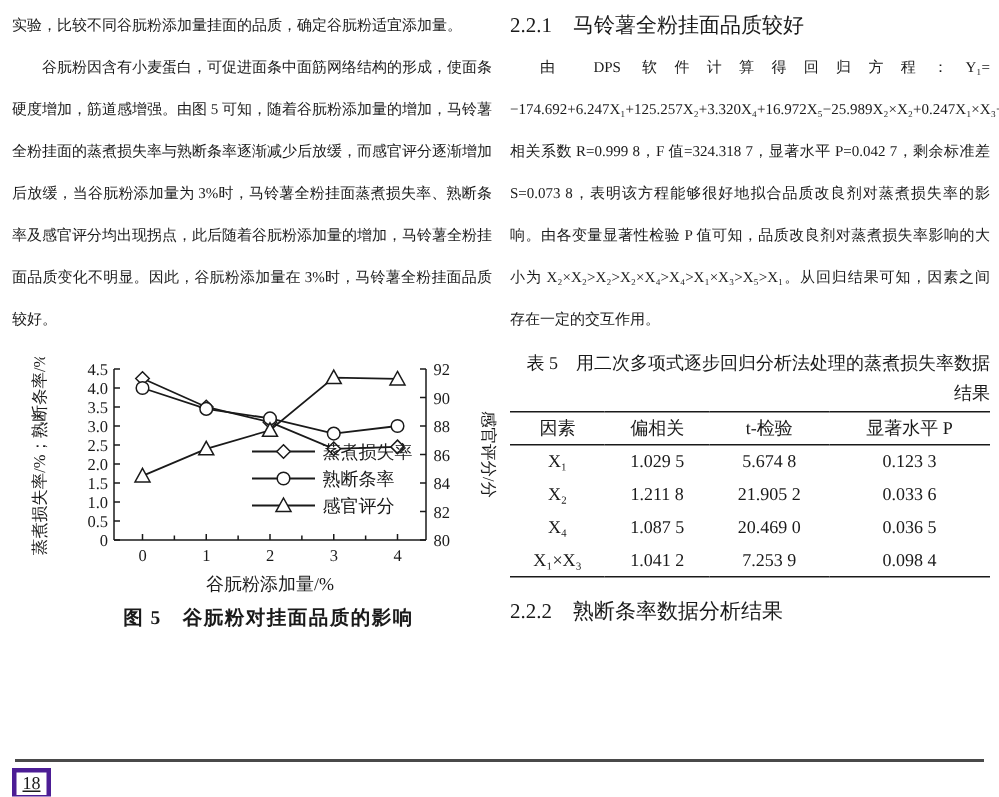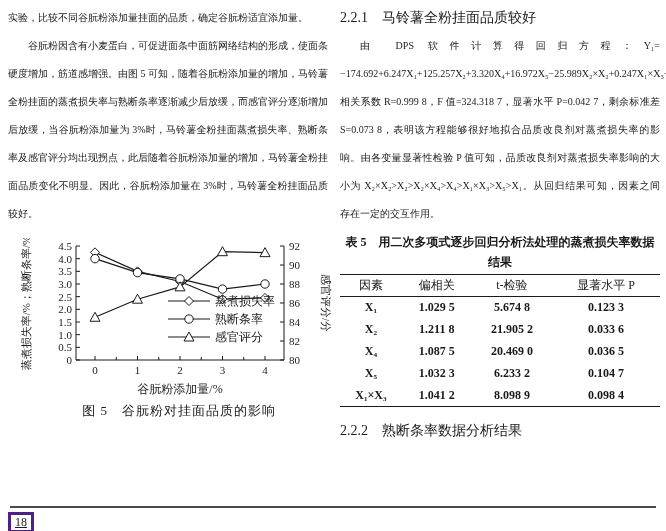--- a/index.html
+++ b/index.html
@@ -9,30 +9,30 @@
   .col { position:absolute; top:4px; }
   .col-left  { left:8px;   width:320px; }
   .col-right { left:340px; width:320px; }
 
   .para { font-size:10px; line-height:28px; text-align:justify; }
   .indent { text-indent:2em; }
 
   .section-heading { font-size:14px; line-height:28px; }
 
   .figure-block { margin-top:10px; margin-left:10px; width:322px; }
-  .figure-caption { font-size:13px; font-weight:normal; text-align:center; margin-top:2px; letter-spacing:1px; }
+  .figure-caption { font-size:13px; font-weight:bold; text-align:center; margin-top:2px; letter-spacing:1px; }
 
   svg text { font-family:"Liberation Serif","DejaVu Serif",serif; fill:#1a1a1a; }
 
   .table-block { margin-top:4px; }
-  .table-title { font-size:12px; font-weight:bold; text-align:center; line-height:20px; margin-bottom:2px; }
+  .table-title { font-size:12px; font-weight:normal; text-align:right; line-height:20px; margin-bottom:2px; }
   table { width:100%; border-collapse:collapse; font-size:12px;
           border-top:1.6px solid #1a1a1a; border-bottom:1.6px solid #1a1a1a; }
   thead tr { border-bottom:1px solid #1a1a1a; }
-  th, td { text-align:center; font-weight:bold; height:22px; padding:0 2px; }
+  th, td { text-align:center; font-weight:normal; height:22px; padding:0 2px; }
   th { font-weight:normal; }
 
   .sec2-heading { margin-top:10px; }
 
   .footer-rule { position:absolute; left:10px; right:10px; top:506px; border-top:2.5px solid #4a4a4a; }
   .page-number-box { position:absolute; left:8px; top:512px; border:3px solid #4c1d95;
                      padding:0 4px; font-size:12px; line-height:15px; text-decoration:underline; }
 </style>
 </head>
 <body>
@@ -157,29 +157,23 @@
             <td>21.905 2</td>
             <td>0.033 6</td>
           </tr>
           <tr>
             <td>X₄</td>
             <td>1.087 5</td>
             <td>20.469 0</td>
             <td>0.036 5</td>
           </tr>
           <tr>
-            <td>X₅</td>
-            <td>1.032 3</td>
-            <td>6.233 2</td>
-            <td>0.104 7</td>
-          </tr>
-          <tr>
             <td>X₁×X₃</td>
             <td>1.041 2</td>
-            <td>8.098 9</td>
+            <td>7.253 9</td>
             <td>0.098 4</td>
           </tr>
         </tbody>
     </table>
   </div>
 
   <div class="section-heading sec2-heading">2.2.2　熟断条率数据分析结果</div>
 
 </div>
 

